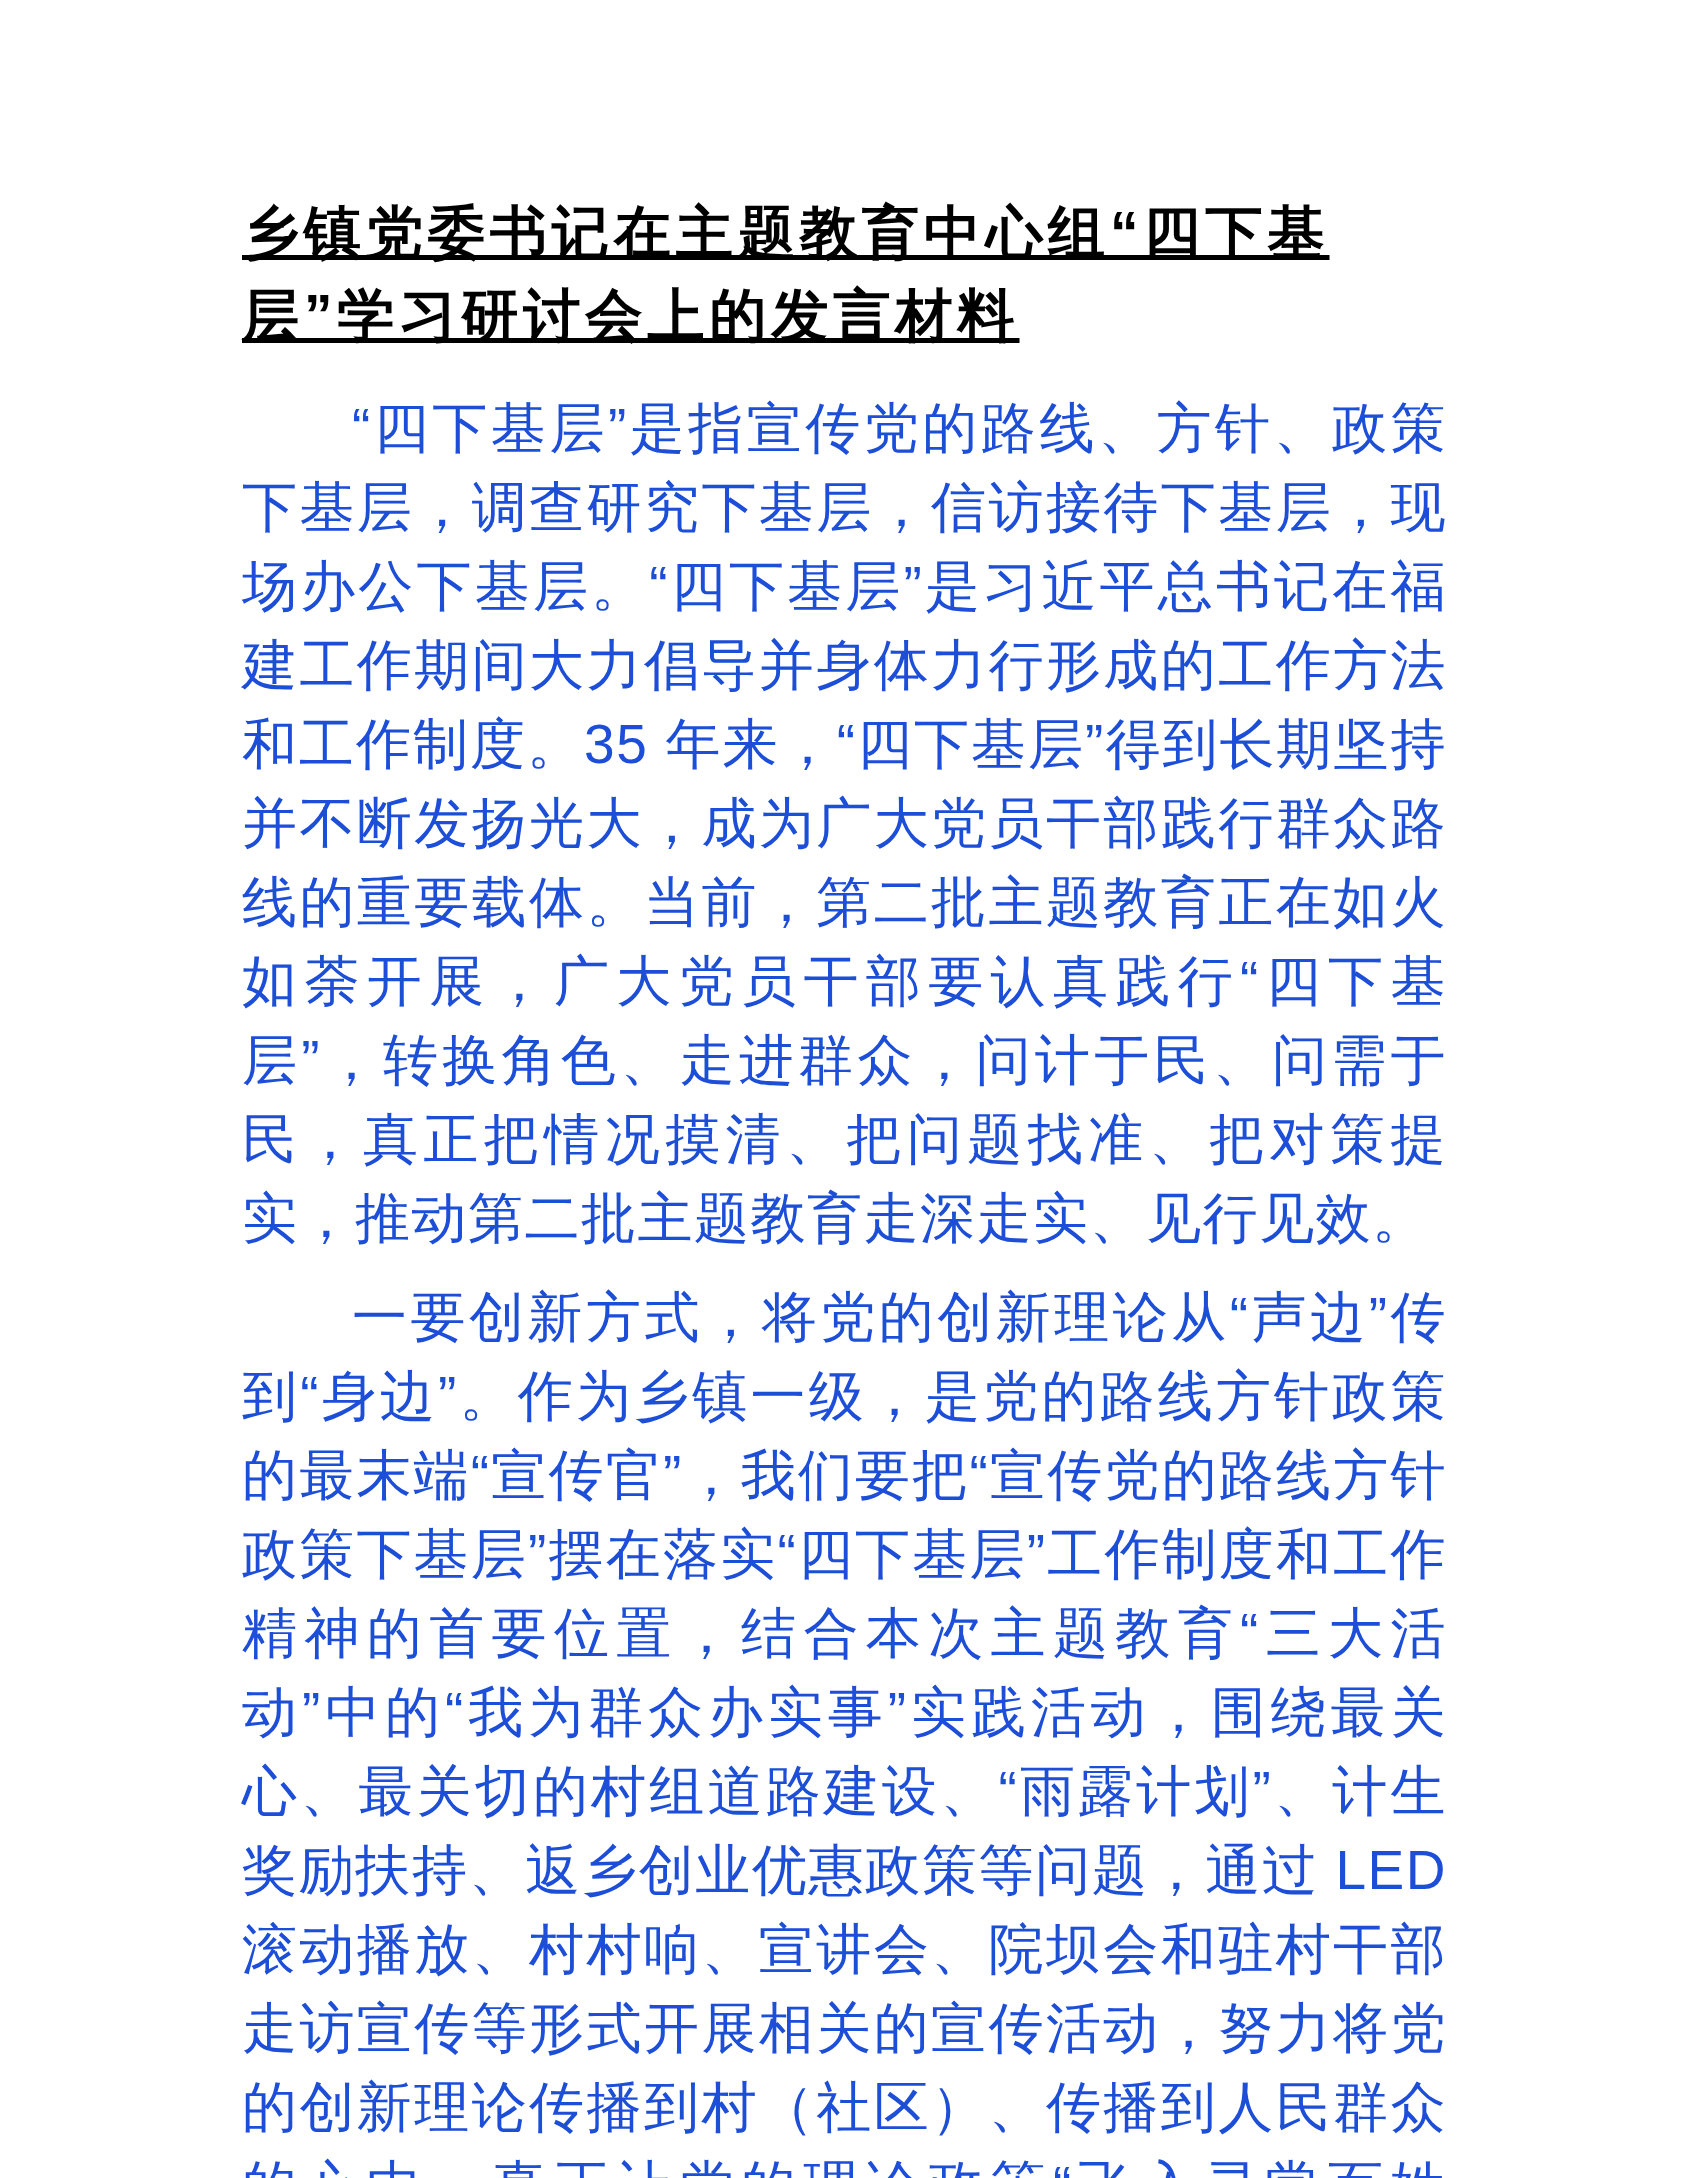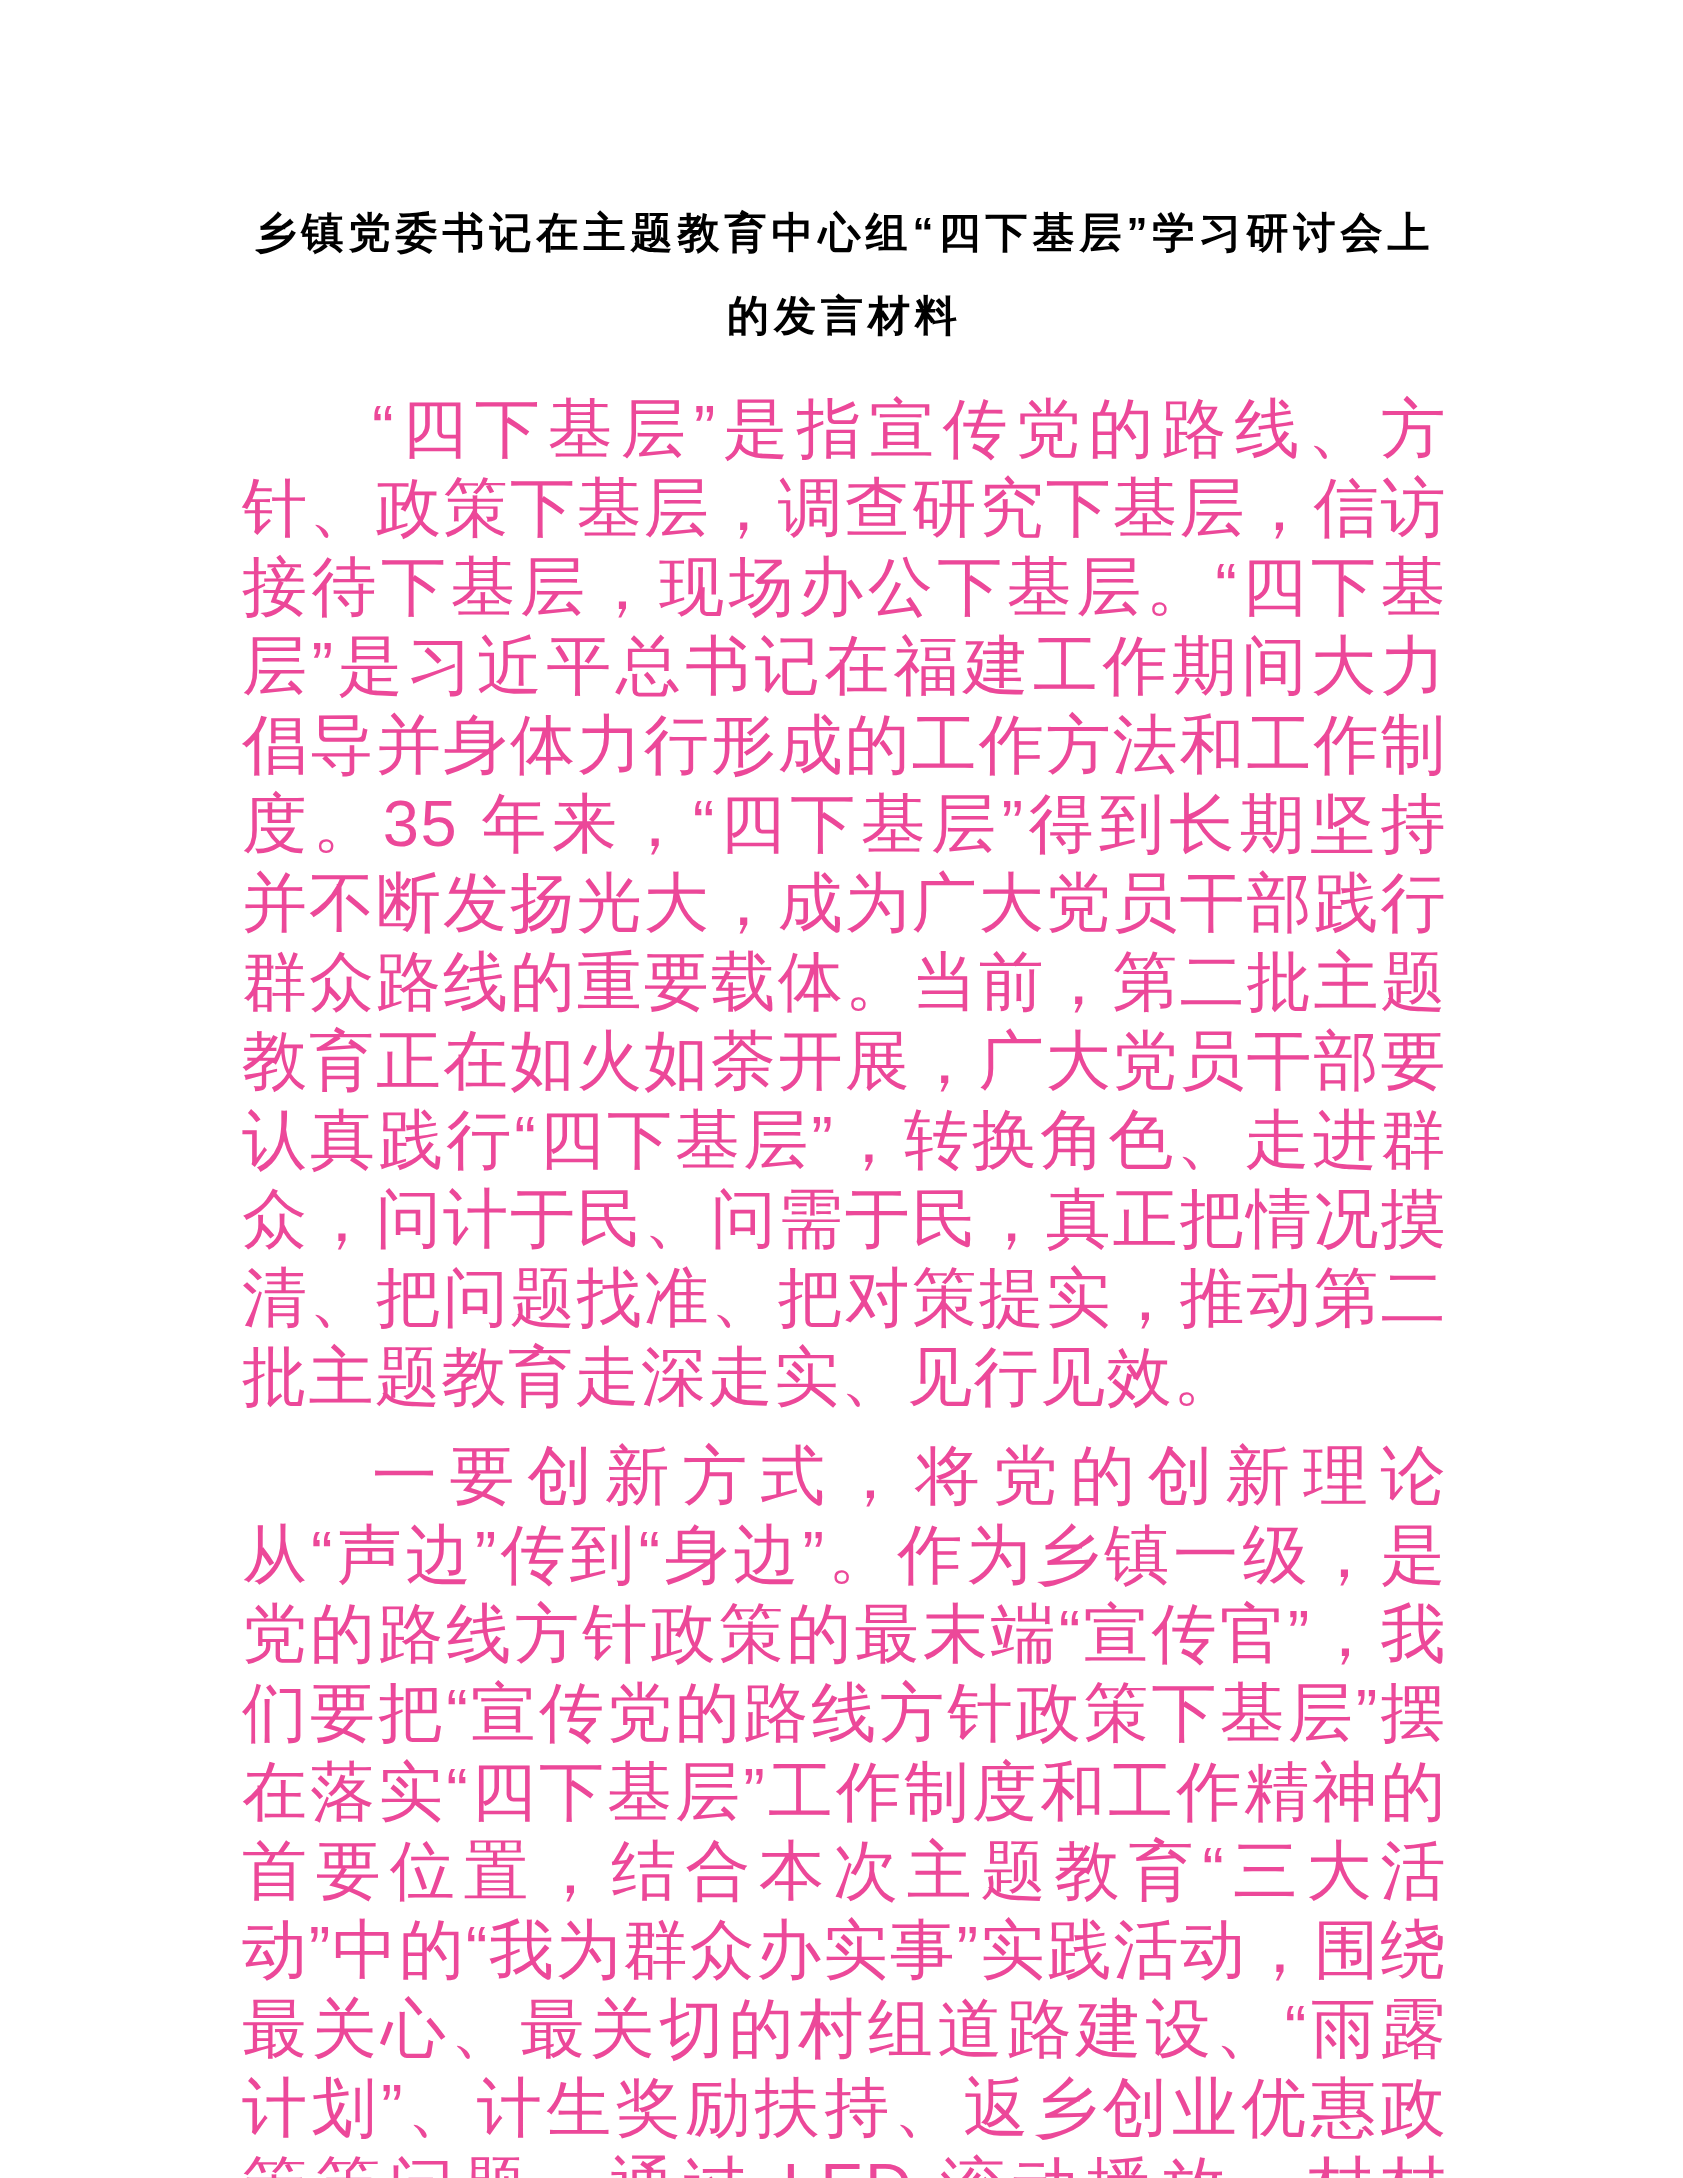--- a/index.html
+++ b/index.html
@@ -13,42 +13,43 @@
     height: 2178px;
     background: #ffffff;
     box-sizing: border-box;
     padding: 191px 236px 0 242px;
     font-family: "Liberation Sans", sans-serif;
     color: #000000;
     overflow: hidden;
   }
   .doc-title {
     margin: 0 0 32px 0;
-    font-size: 42px;
+    font-size: 57px;
     font-weight: 700;
     line-height: 83px;
-    text-align: center;
+    text-align: left;
     letter-spacing: 5px;
     color: #000000;
+    text-decoration: underline;
   }
   .doc-body {
     margin: 0;
     padding: 0;
   }
   .doc-paragraph {
     margin: 0 0 20px 0;
-    font-size: 65px;
+    font-size: 55px;
     font-weight: 400;
     line-height: 79px;
     letter-spacing: 1.5px;
     text-align: justify;
     text-justify: inter-ideograph;
     text-indent: 2em;
     word-break: break-all;
-    color: #ec4899;
+    color: #1d4ed8;
   }
 </style>
 </head>
 <body>
 
 <div class="page">
   <h1 class="doc-title">乡镇党委书记在主题教育中心组“四下基层”学习研讨会上的发言材料</h1>
   <div class="doc-body">
     <p class="doc-paragraph">“四下基层”是指宣传党的路线、方针、政策下基层，调查研究下基层，信访接待下基层，现场办公下基层。“四下基层”是习近平总书记在福建工作期间大力倡导并身体力行形成的工作方法和工作制度。35 年来，“四下基层”得到长期坚持并不断发扬光大，成为广大党员干部践行群众路线的重要载体。当前，第二批主题教育正在如火如荼开展，广大党员干部要认真践行“四下基层”，转换角色、走进群众，问计于民、问需于民，真正把情况摸清、把问题找准、把对策提实，推动第二批主题教育走深走实、见行见效。</p>
     <p class="doc-paragraph">一要创新方式，将党的创新理论从“声边”传到“身边”。作为乡镇一级，是党的路线方针政策的最末端“宣传官”，我们要把“宣传党的路线方针政策下基层”摆在落实“四下基层”工作制度和工作精神的首要位置，结合本次主题教育“三大活动”中的“我为群众办实事”实践活动，围绕最关心、最关切的村组道路建设、“雨露计划”、计生奖励扶持、返乡创业优惠政策等问题，通过 LED 滚动播放、村村响、宣讲会、院坝会和驻村干部走访宣传等形式开展相关的宣传活动，努力将党的创新理论传播到村（社区）、传播到人民群众的心中，真正让党的理论政策“飞入寻常百姓家”。截至目前，累计开展党的路线方针政策宣传活动 X 余次，累计惠及 X 余人。</p>

